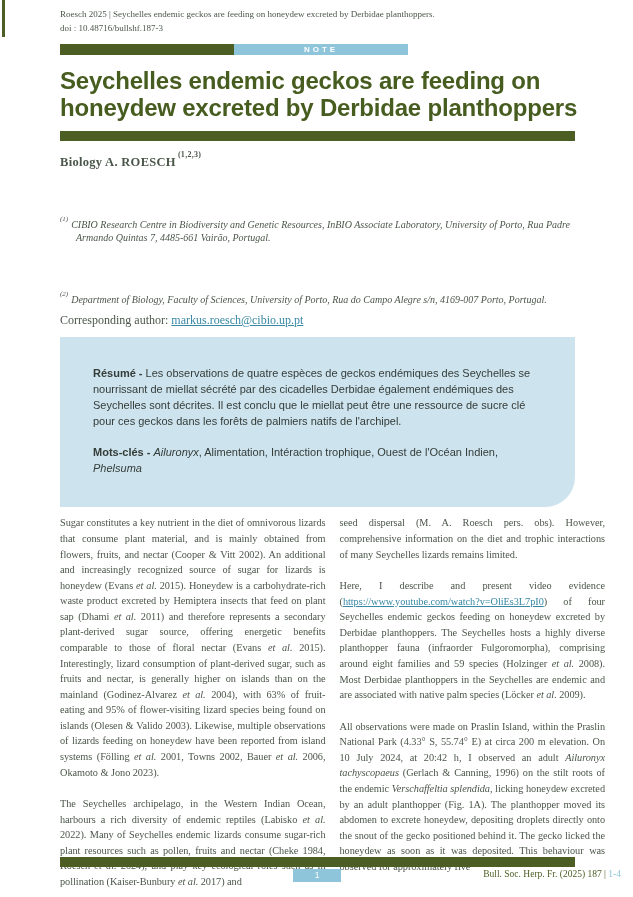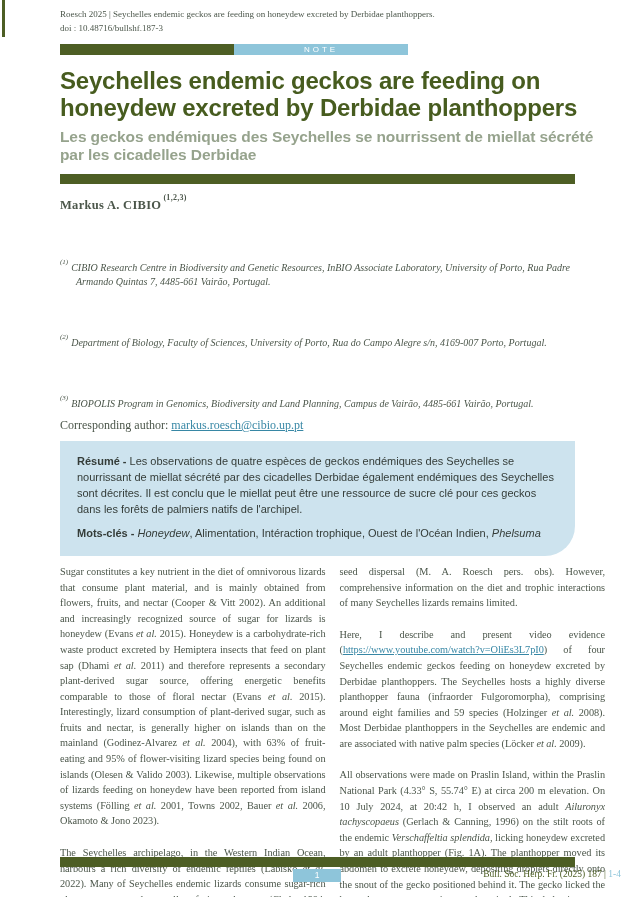--- a/index.html
+++ b/index.html
@@ -17,21 +17,21 @@
   body{width:633px;height:897px;position:relative;overflow:hidden;
        font-family:"Liberation Serif",serif;color:var(--body-ink);}
   .page{position:relative;width:633px;height:897px;padding:8px 28px 0 60px;}
   .edge-mark{position:absolute;left:2px;top:0;width:3px;height:37px;background:var(--olive);}
 
   .running-head{font-size:9px;line-height:1.5;color:var(--body-ink);}
 
   .note-bar{display:flex;margin-top:9px;height:11px;width:348px;}
   .note-bar-green{width:176px;height:11px;background:var(--olive);}
   .note-bar-blue{width:176px;height:11px;background:var(--note-blue);
-    display:flex;align-items:center;justify-content:center;}
+    display:flex;align-items:center;justify-content:center;font-weight:bold;}
   .note-bar-blue span{font-family:"Liberation Sans",sans-serif;font-size:8px;
     letter-spacing:3px;color:#fff;line-height:1;}
 
   .title-en{margin-top:13px;font-family:"Liberation Sans",sans-serif;
     font-size:24px;line-height:1.12;font-weight:700;color:var(--title-green);
     letter-spacing:-0.2px;}
   .title-fr{margin-top:6px;font-family:"Liberation Sans",sans-serif;
     font-size:15.5px;line-height:1.2;font-weight:700;color:var(--sage);
     letter-spacing:-0.1px;}
 
@@ -46,21 +46,21 @@
   .affil sup{font-size:7px;position:relative;top:-3px;font-style:italic;margin-right:3px;}
 
   .contact{margin-top:3px;font-size:12px;line-height:1.3;}
   .contact div{margin-bottom:5px;}
   a.link{color:var(--link);text-decoration:underline;cursor:pointer;}
 
   .abstract-box{margin-top:8px;width:515px;background:var(--abstract-bg);
     border-radius:0 0 30px 0;padding:13px 17px 14px 17px;
     font-family:"Liberation Sans",sans-serif;font-size:11px;line-height:1.45;
     color:var(--abstract-ink);}
-  .abstract-box p{margin:0;}
+  .abstract-box p{margin:16px;}
   .abstract-box p + p{margin-top:8px;}
   .abstract-box strong{font-weight:700;}
 
   .body-cols{margin-top:8px;display:flex;gap:14px;width:545px;height:404px;overflow:hidden;}
   .col{flex:1 1 0;font-size:10.3px;line-height:1.514;text-align:justify;
     letter-spacing:-0.05px;}
   .col p + p{margin-top:16px;}
 
   footer .footer-bar{position:absolute;left:60px;top:857px;width:515px;height:10px;
     background:var(--olive);}
@@ -83,39 +83,37 @@
   </header>
 
   <div class="note-bar">
     <div class="note-bar-green"></div>
     <div class="note-bar-blue">
       <span>NOTE</span>
     </div>
   </div>
 
   <h1 class="title-en">Seychelles endemic geckos are feeding on honeydew excreted by Derbidae planthoppers</h1>
-  <h2 class="title-fr">Les geckos endémiques des Seychelles se nourrissent de miellat sécrété par les cicadelles Derbidae</h2>
 
   <div class="divider"></div>
 
-  <div class="author"><span>Markus A. CIBIO</span><sup>(1,2,3)</sup></div>
+  <div class="author"><span>Biology A. ROESCH</span><sup>(1,2,3)</sup></div>
 
   <div class="affiliations">
     <div class="affil"><sup>(1)</sup><span>CIBIO Research Centre in Biodiversity and Genetic Resources, InBIO Associate Laboratory, University of Porto, Rua Padre Armando Quintas 7, 4485-661 Vairão, Portugal.</span></div>
     <div class="affil"><sup>(2)</sup><span>Department of Biology, Faculty of Sciences, University of Porto, Rua do Campo Alegre s/n, 4169-007 Porto, Portugal.</span></div>
-    <div class="affil"><sup>(3)</sup><span>BIOPOLIS Program in Genomics, Biodiversity and Land Planning, Campus de Vairão, 4485-661 Vairão, Portugal.</span></div>
   </div>
 
   <div class="contact">
     <div><span>Corresponding author: </span><a class="link">markus.roesch@cibio.up.pt</a></div>
   </div>
 
   <div class="abstract-box">
     <p><strong>Résumé - </strong><span>Les observations de quatre espèces de geckos endémiques des Seychelles se nourrissant de miellat sécrété par des cicadelles Derbidae également endémiques des Seychelles sont décrites. Il est conclu que le miellat peut être une ressource de sucre clé pour ces geckos dans les forêts de palmiers natifs de l'archipel.</span></p>
-    <p><strong>Mots-clés - </strong><span><em>Honeydew</em><span>, Alimentation, Intéraction trophique, Ouest de l'Océan Indien, </span><em>Phelsuma</em></span></p>
+    <p><strong>Mots-clés - </strong><span><em>Ailuronyx</em><span>, Alimentation, Intéraction trophique, Ouest de l'Océan Indien, </span><em>Phelsuma</em></span></p>
   </div>
 
   <div class="body-cols">
     <div class="col">
       <p><span>Sugar constitutes a key nutrient in the diet of omnivorous lizards that consume plant material, and is mainly obtained from flowers, fruits, and nectar (Cooper &amp; Vitt 2002). An additional and increasingly recognized source of sugar for lizards is honeydew (Evans </span><em>et al.</em><span> 2015). Honeydew is a carbohydrate-rich waste product excreted by Hemiptera insects that feed on plant sap (Dhami </span><em>et al.</em><span> 2011) and therefore represents a secondary plant-derived sugar source, offering energetic benefits comparable to those of floral nectar (Evans </span><em>et al.</em><span> 2015). Interestingly, lizard consumption of plant-derived sugar, such as fruits and nectar, is generally higher on islands than on the mainland (Godinez-Alvarez </span><em>et al.</em><span> 2004), with 63% of fruit-eating and 95% of flower-visiting lizard species being found on islands (Olesen &amp; Valido 2003). Likewise, multiple observations of lizards feeding on honeydew have been reported from island systems (Fölling </span><em>et al.</em><span> 2001, Towns 2002, Bauer </span><em>et al.</em><span> 2006, Okamoto &amp; Jono 2023).</span></p>
       <p><span>The Seychelles archipelago, in the Western Indian Ocean, harbours a rich diversity of endemic reptiles (Labisko </span><em>et al.</em><span> 2022). Many of Seychelles endemic lizards consume sugar-rich plant resources such as pollen, fruits and nectar (Cheke 1984, Roesch </span><em>et al.</em><span> 2024), and play key ecological roles such as in pollination (Kaiser-Bunbury </span><em>et al.</em><span> 2017) and</span></p>
     </div>
     <div class="col">
       <p><span>seed dispersal (M. A. Roesch pers. obs). However, comprehensive information on the diet and trophic interactions of many Seychelles lizards remains limited.</span></p>
       <p><span>Here, I describe and present video evidence (</span><a class="link">https://www.youtube.com/watch?v=OliEs3L7pI0</a><span>) of four Seychelles endemic geckos feeding on honeydew excreted by Derbidae planthoppers. The Seychelles hosts a highly diverse planthopper fauna (infraorder Fulgoromorpha), comprising around eight families and 59 species (Holzinger </span><em>et al.</em><span> 2008). Most Derbidae planthoppers in the Seychelles are endemic and are associated with native palm species (Löcker </span><em>et al.</em><span> 2009).</span></p>

